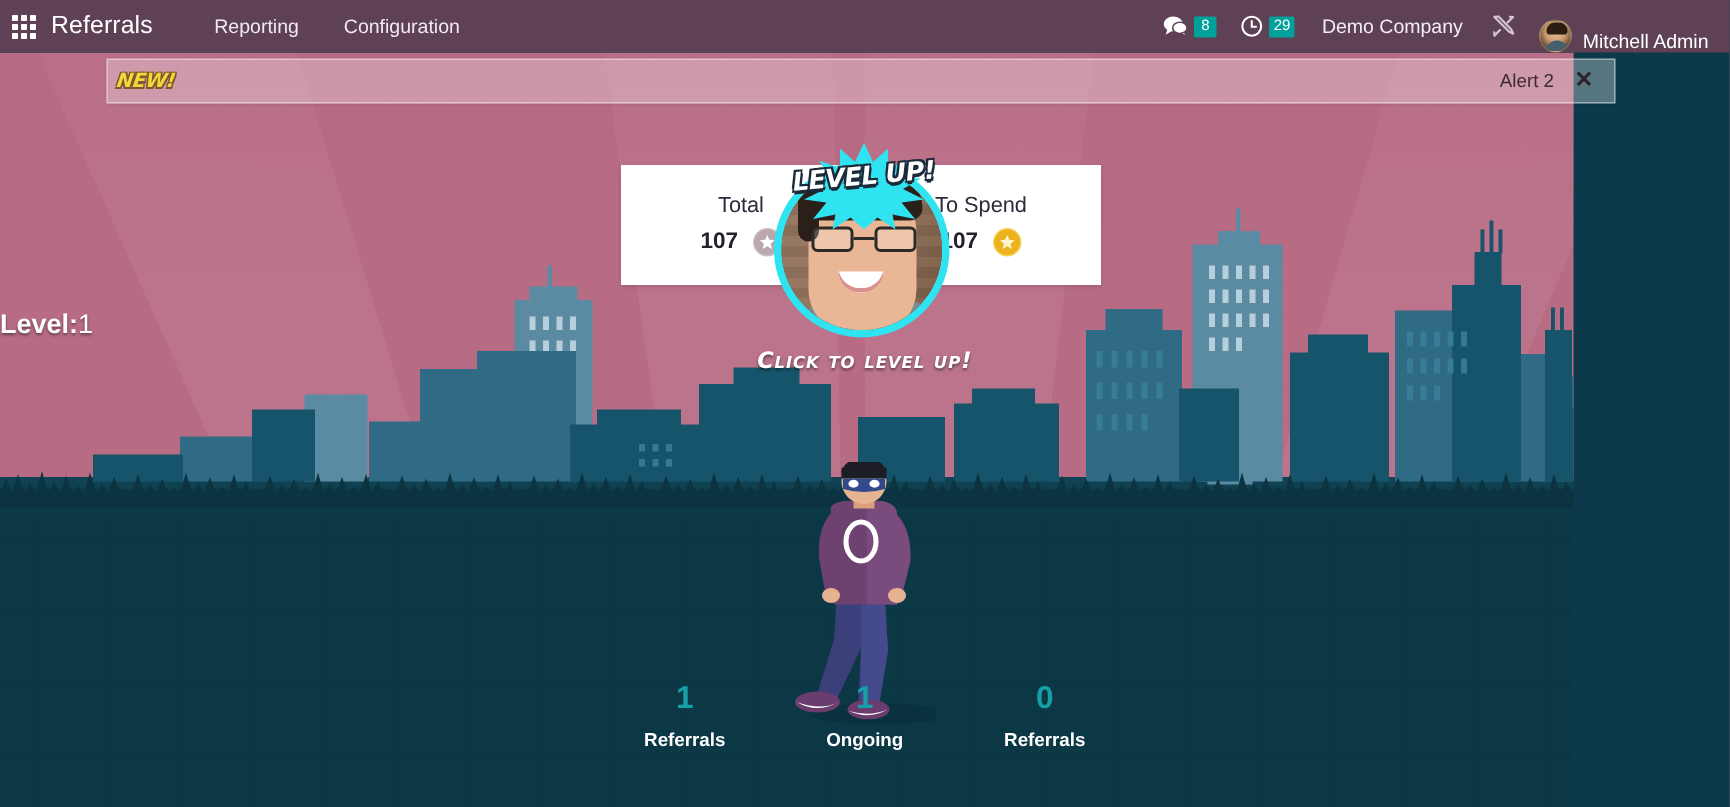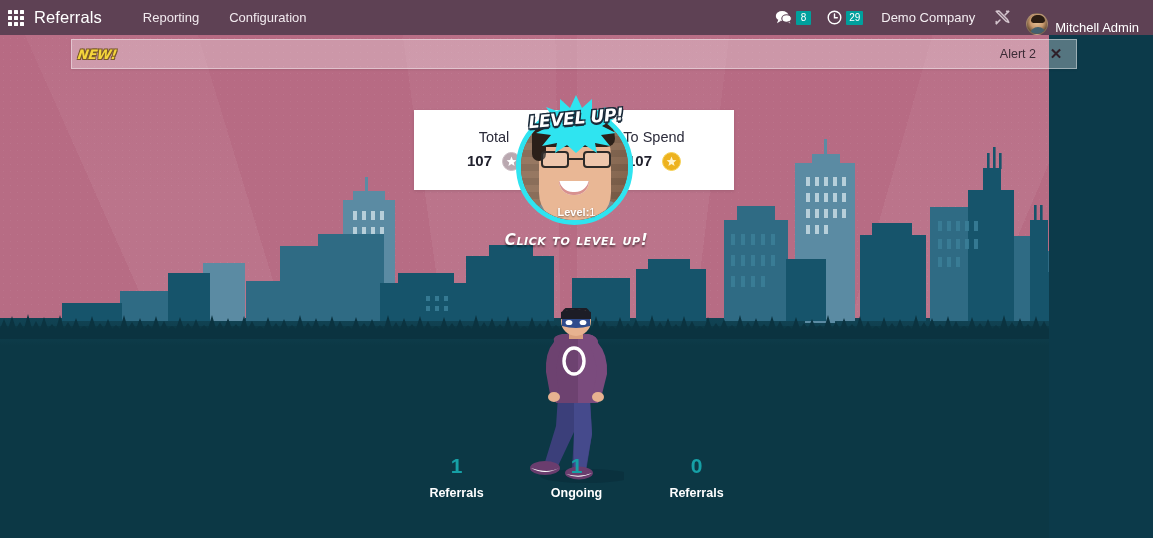--- a/index.html
+++ b/index.html
@@ -272,23 +272,22 @@
     transform: rotate(-5deg);
     text-shadow:
       -1.4px -1.4px 0 #1b2b3a, 1.4px -1.4px 0 #1b2b3a,
       -1.4px  1.4px 0 #1b2b3a, 1.4px  1.4px 0 #1b2b3a,
        0 2.5px 0 #1b2b3a;
   }
 
   .level-text {
     position: absolute;
     left: 0; top: 171px; width: 1153px;
-    text-align: center;
     z-index: 35;
-    font-size: 11px;
+    font-size: 18px;
     color: #ffffff;
     font-weight: bold;
     text-shadow: 0 1px 2px rgba(0,0,0,.45);
   }
   .level-text .lnum { font-weight: normal; }
 
   .click-level {
     position: absolute;
     left: 0; top: 196px; width: 1153px;
     text-align: center;

